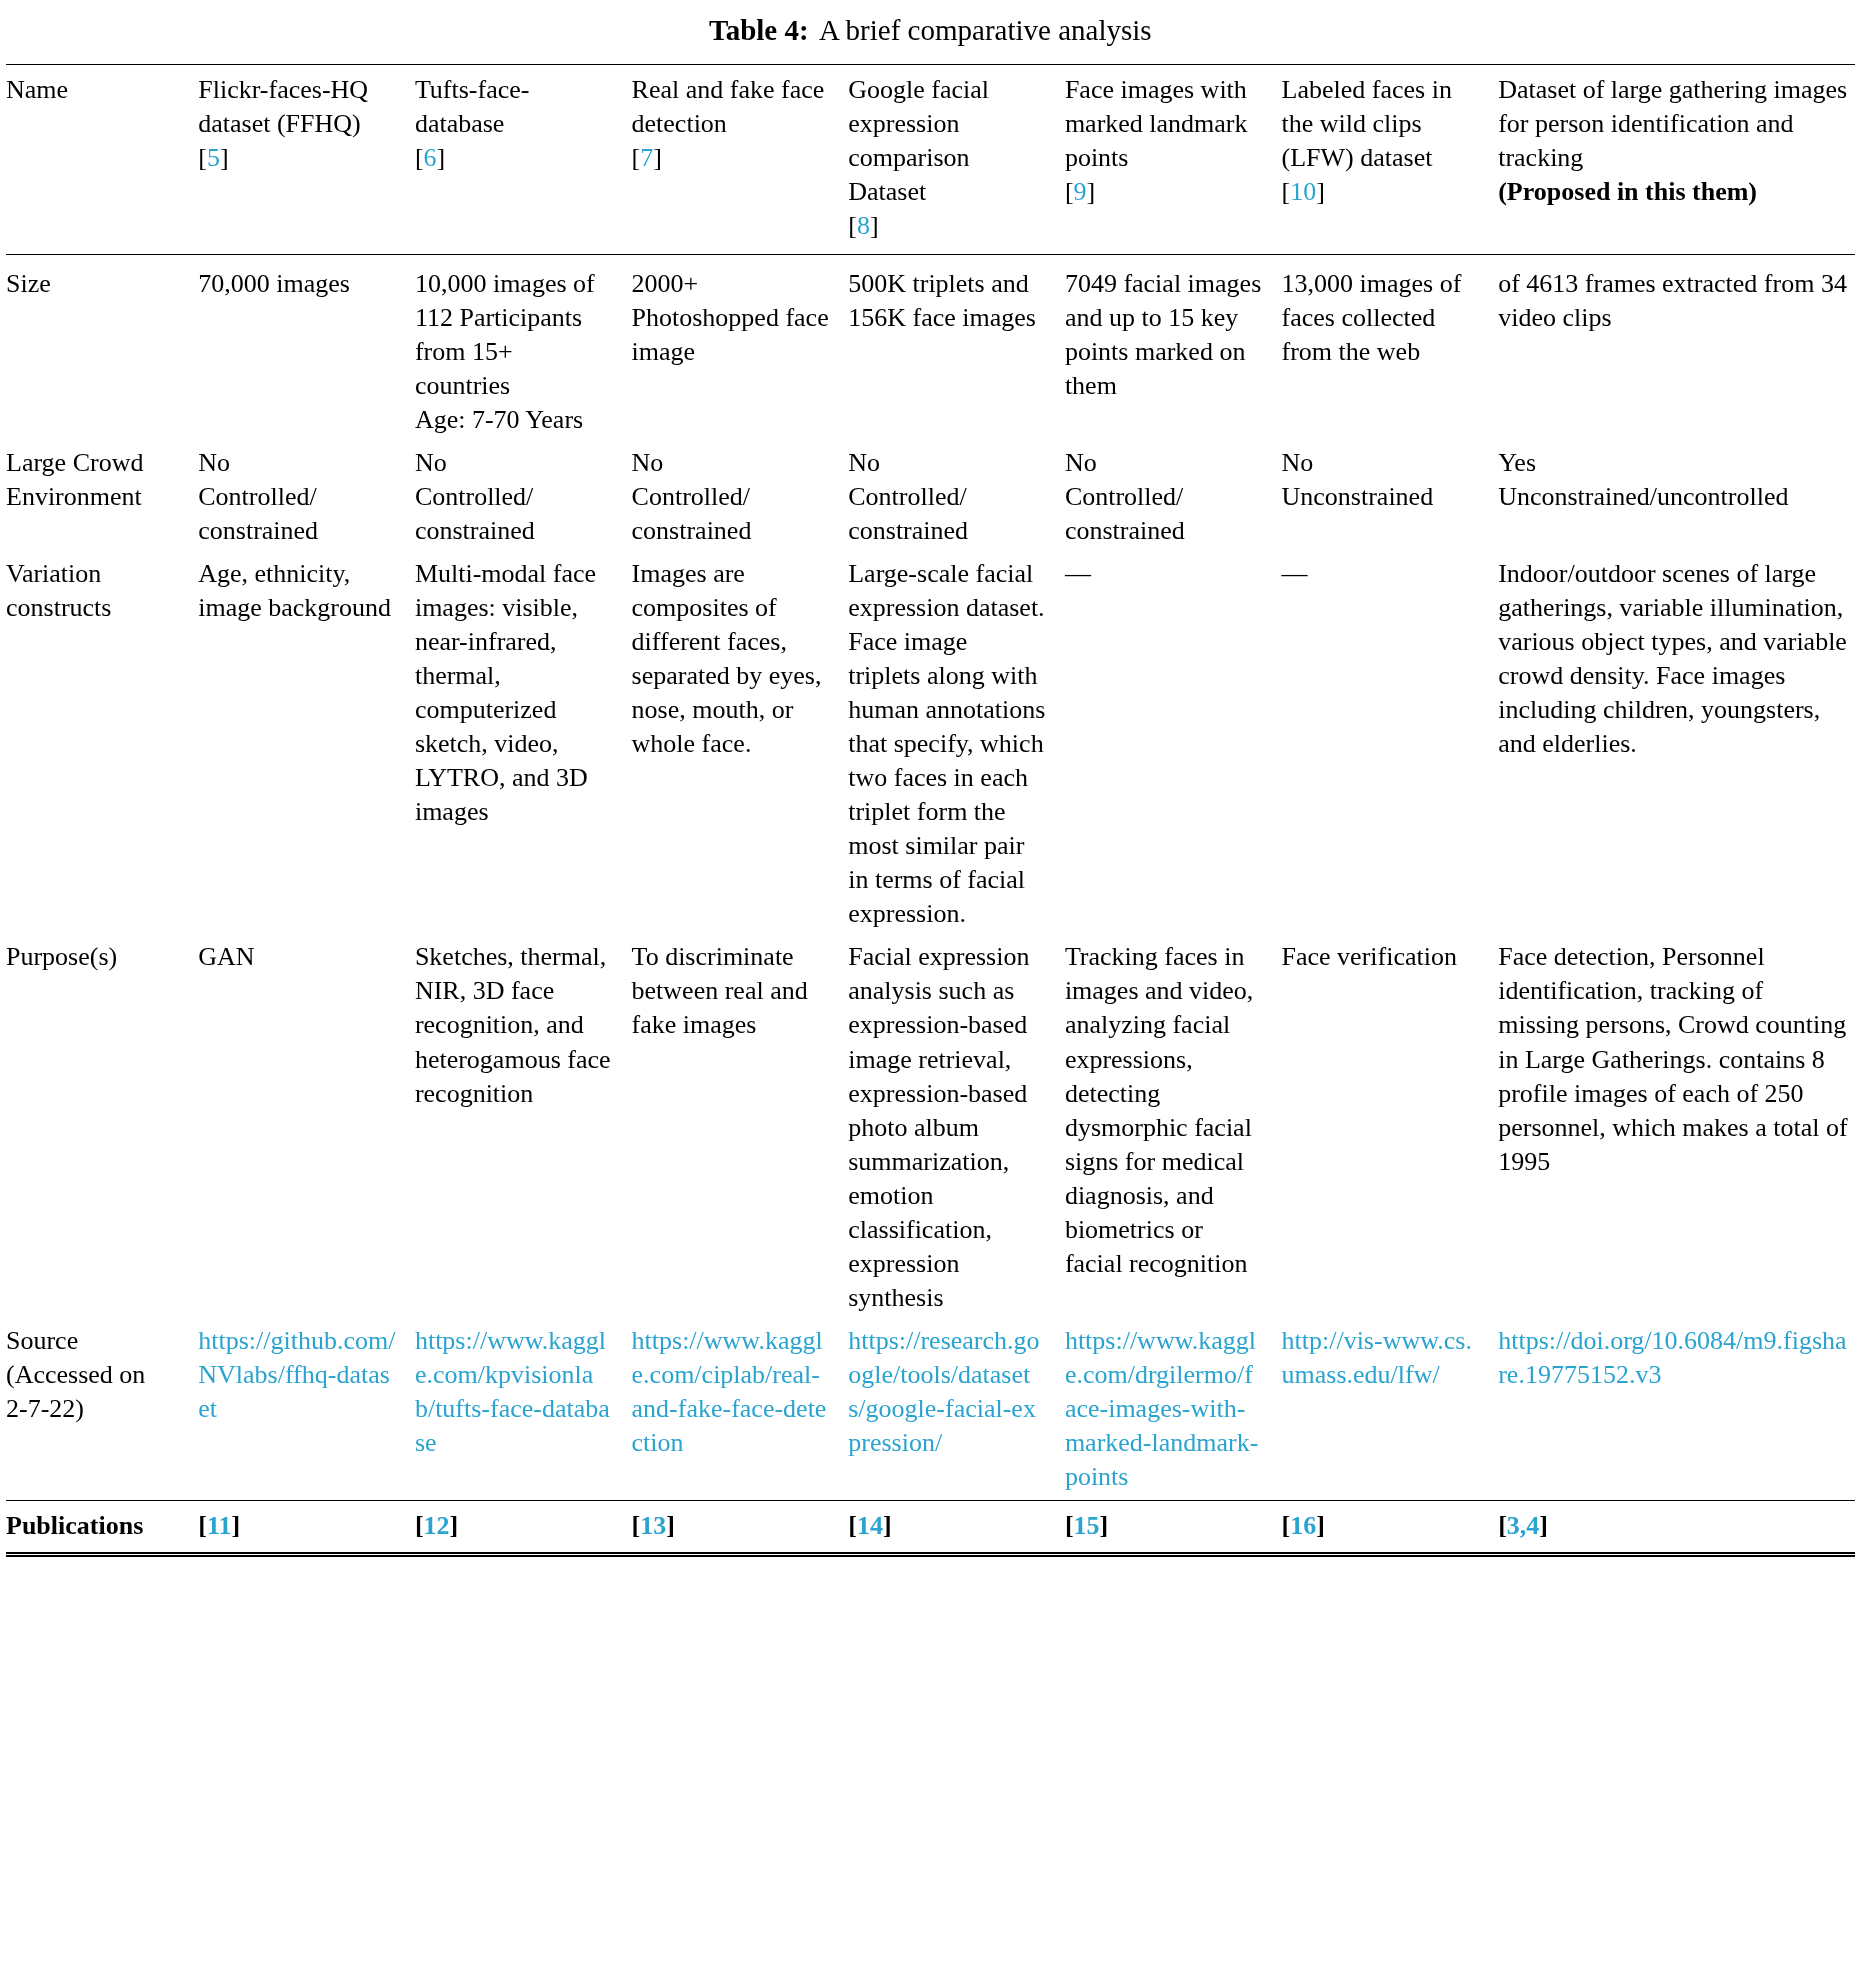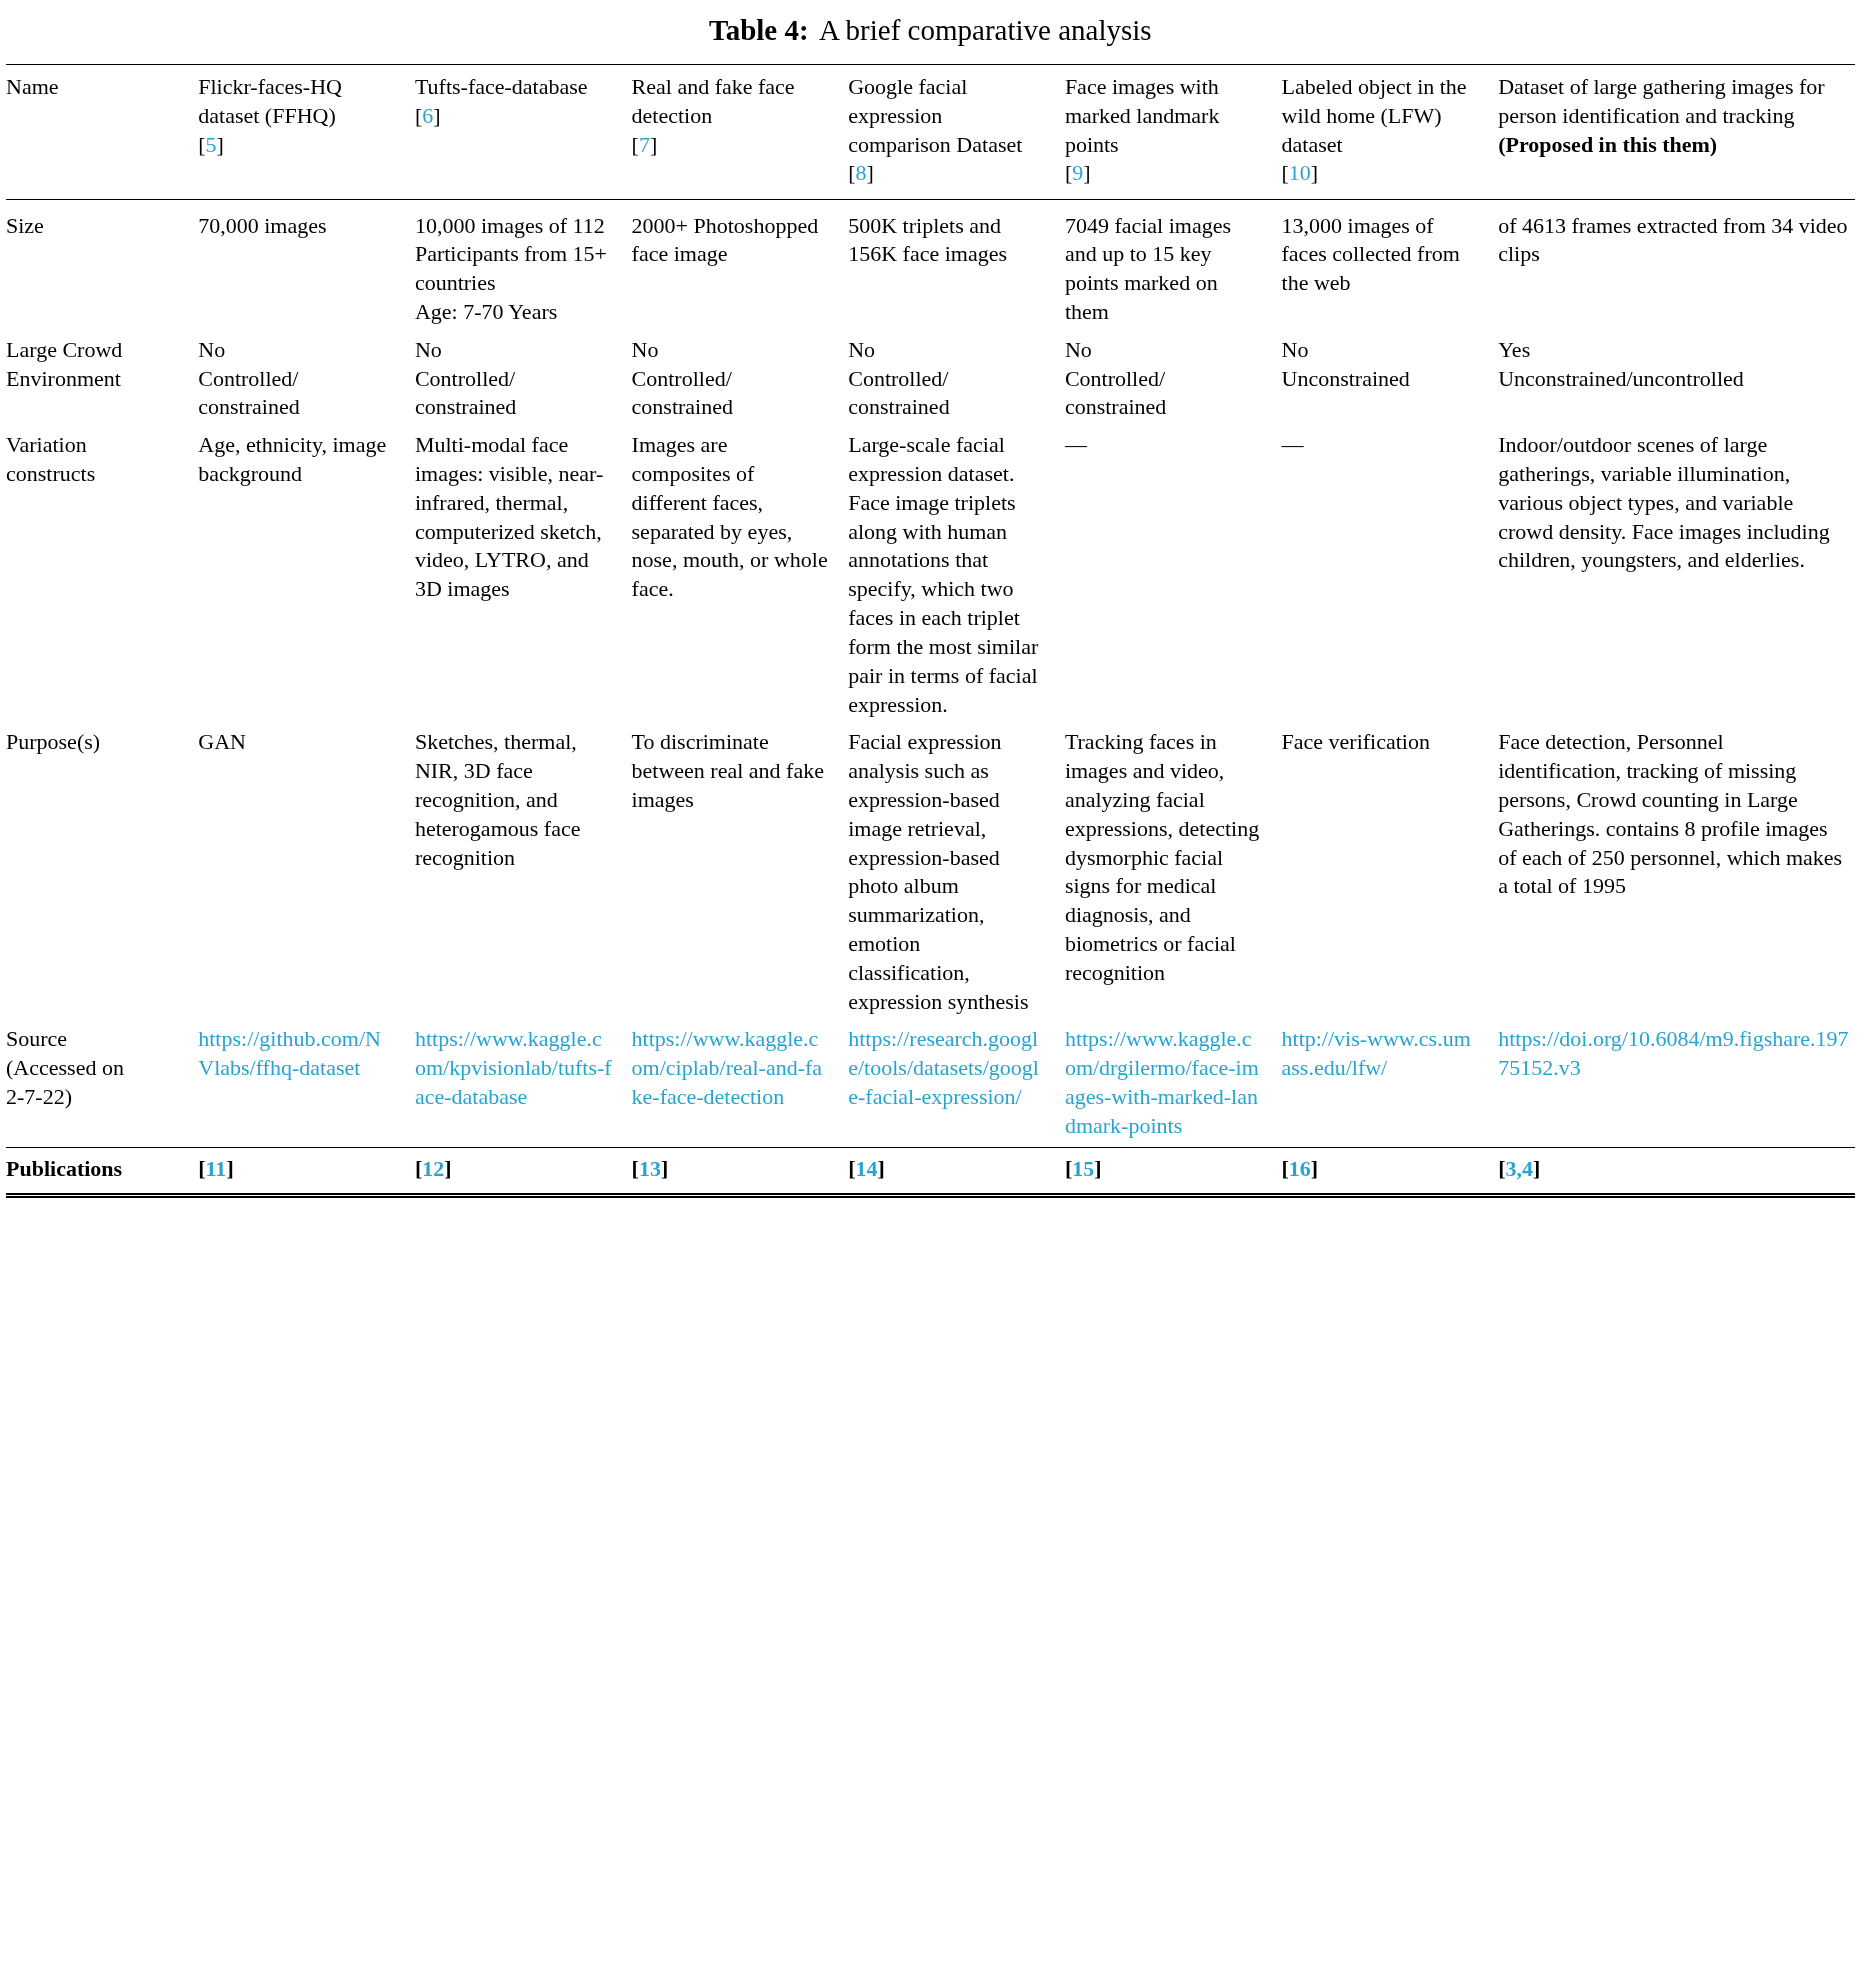--- a/index.html
+++ b/index.html
@@ -16,21 +16,21 @@
     text-align: center;
     font-size: 29px;
     line-height: 1.2;
     margin: 4.4px 0 16.3px 0;
   }
   .cap-label { font-weight: 700; margin-right: 10.4px; }
   table.cmp {
     width: 100%;
     border-collapse: collapse;
     table-layout: fixed;
-    font-size: 22px;
+    font-size: 26px;
     line-height: 1.31;
     border-top: 1.5px solid #000;
     border-bottom: 5.2px double #000;
   }
   th, td {
     vertical-align: top;
     text-align: left;
     font-weight: 400;
     padding: 3px 19px 6px 0;
   }
@@ -77,21 +77,21 @@
     </colgroup>
 
     <thead>
       <tr>
         <th class="pre">Name</th>
         <th><span class="pre">Flickr-faces-HQ dataset (FFHQ)</span><span class="block"><span>[</span><a class="cite-num">5</a><span>]</span></span></th>
         <th><span class="pre">Tufts-face-database</span><span class="block"><span>[</span><a class="cite-num">6</a><span>]</span></span></th>
         <th><span class="pre">Real and fake face detection</span><span class="block"><span>[</span><a class="cite-num">7</a><span>]</span></span></th>
         <th><span class="pre">Google facial expression comparison Dataset</span><span class="block"><span>[</span><a class="cite-num">8</a><span>]</span></span></th>
         <th><span class="pre">Face images with marked landmark points</span><span class="block"><span>[</span><a class="cite-num">9</a><span>]</span></span></th>
-        <th><span class="pre">Labeled object in the wild home (LFW) dataset</span><span class="block"><span>[</span><a class="cite-num">10</a><span>]</span></span></th>
+        <th><span class="pre">Labeled faces in the wild clips (LFW) dataset</span><span class="block"><span>[</span><a class="cite-num">10</a><span>]</span></span></th>
         <th><span class="pre">Dataset of large gathering images for person identification and tracking</span><strong class="block">(Proposed in this them)</strong></th>
       </tr>
     </thead>
 
     <tbody>
       <tr>
         <td class="pre">Size</td>
         <td class="pre">70,000 images</td>
         <td class="pre">10,000 images of 112 Participants from 15+ countries
 Age: 7-70 Years</td>

